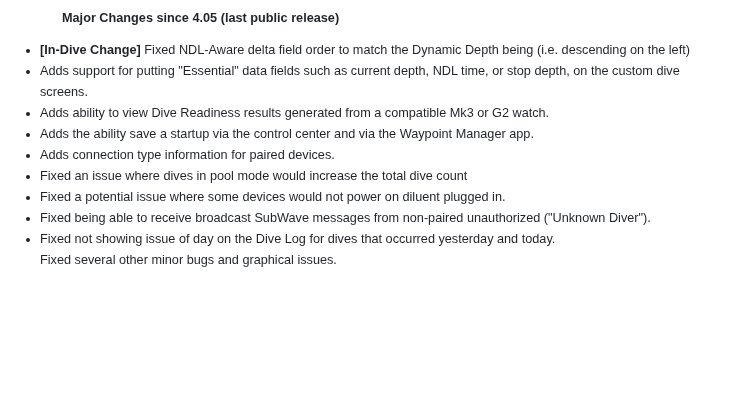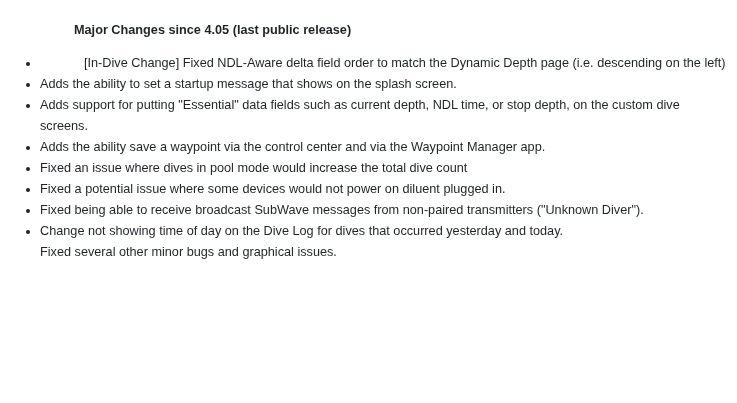--- a/index.html
+++ b/index.html
@@ -14,21 +14,21 @@
   }
   .release-notes {
     box-sizing: border-box;
     width: 737px;
     padding: 8px 8px 10px 15px;
     font-family: "Liberation Sans", "DejaVu Sans", sans-serif;
     font-size: 12.7px;
     color: #1f2328;
   }
   .page-heading {
-    margin: 12px;
+    margin: 0;
     font-size: 12.7px;
     font-weight: 700;
     line-height: 21px;
     color: #1f2328;
     padding-left: 47px;
   }
   ul.changes-list {
     list-style: none;
     margin: 11px 0 0 0;
     padding: 0;
@@ -47,76 +47,81 @@
     height: 4px;
     border-radius: 50%;
     background: #1f2328;
     margin-top: 8.5px;
   }
   .item-text {
     flex: 1 1 auto;
     min-width: 0;
   }
   .item-text strong {
-    font-weight: 400;
-    margin-left: 44px;
+    font-weight: 700;
   }
 </style>
 </head>
 <body>
 
 <main class="release-notes">
   <h2 class="page-heading">Major Changes since 4.05 (last public release)</h2>
   <ul class="changes-list" id="changes-list">
       <li>
         <span class="bullet-marker">
           <span class="bullet-dot"></span>
         </span>
-        <span class="item-text"><strong>[In-Dive Change]</strong><span> Fixed NDL-Aware delta field order to match the Dynamic Depth page (i.e. descending on the left)</span></span>
-      </li>
-      <li>
-        <span class="bullet-marker">
-          <span class="bullet-dot"></span>
-        </span>
-        <span class="item-text"><span>Adds the ability to set a startup message that shows on the splash screen.</span></span>
+        <span class="item-text"><strong>[In-Dive Change]</strong><span> Fixed NDL-Aware delta field order to match the Dynamic Depth being (i.e. descending on the left)</span></span>
       </li>
       <li>
         <span class="bullet-marker">
           <span class="bullet-dot"></span>
         </span>
         <span class="item-text"><span>Adds support for putting "Essential" data fields such as current depth, NDL time, or stop depth, on the custom dive screens.</span></span>
       </li>
       <li>
         <span class="bullet-marker">
           <span class="bullet-dot"></span>
         </span>
-        <span class="item-text"><span>Adds the ability save a waypoint via the control center and via the Waypoint Manager app.</span></span>
+        <span class="item-text"><span>Adds ability to view Dive Readiness results generated from a compatible Mk3 or G2 watch.</span></span>
+      </li>
+      <li>
+        <span class="bullet-marker">
+          <span class="bullet-dot"></span>
+        </span>
+        <span class="item-text"><span>Adds the ability save a startup via the control center and via the Waypoint Manager app.</span></span>
+      </li>
+      <li>
+        <span class="bullet-marker">
+          <span class="bullet-dot"></span>
+        </span>
+        <span class="item-text"><span>Adds connection type information for paired devices.</span></span>
       </li>
       <li>
         <span class="bullet-marker">
           <span class="bullet-dot"></span>
         </span>
         <span class="item-text"><span>Fixed an issue where dives in pool mode would increase the total dive count</span></span>
       </li>
       <li>
         <span class="bullet-marker">
           <span class="bullet-dot"></span>
         </span>
         <span class="item-text"><span>Fixed a potential issue where some devices would not power on diluent plugged in.</span></span>
       </li>
       <li>
         <span class="bullet-marker">
           <span class="bullet-dot"></span>
         </span>
-        <span class="item-text"><span>Fixed being able to receive broadcast SubWave messages from non-paired transmitters ("Unknown Diver").</span></span>
+        <span class="item-text"><span>Fixed being able to receive broadcast SubWave messages from non-paired unauthorized ("Unknown Diver").</span></span>
       </li>
       <li>
         <span class="bullet-marker">
           <span class="bullet-dot"></span>
         </span>
-        <span class="item-text"><span>Change not showing time of day on the Dive Log for dives that occurred yesterday and today.</span></span>
+        <span class="item-text"><span>Fixed not showing issue of day on the Dive Log for dives that occurred yesterday and today.</span></span>
       </li>
       <li>
         <span class="bullet-marker"></span>
         <span class="item-text"><span>Fixed several other minor bugs and graphical issues.</span></span>
       </li>
     </ul>
 </main>
 
 </body></html>

